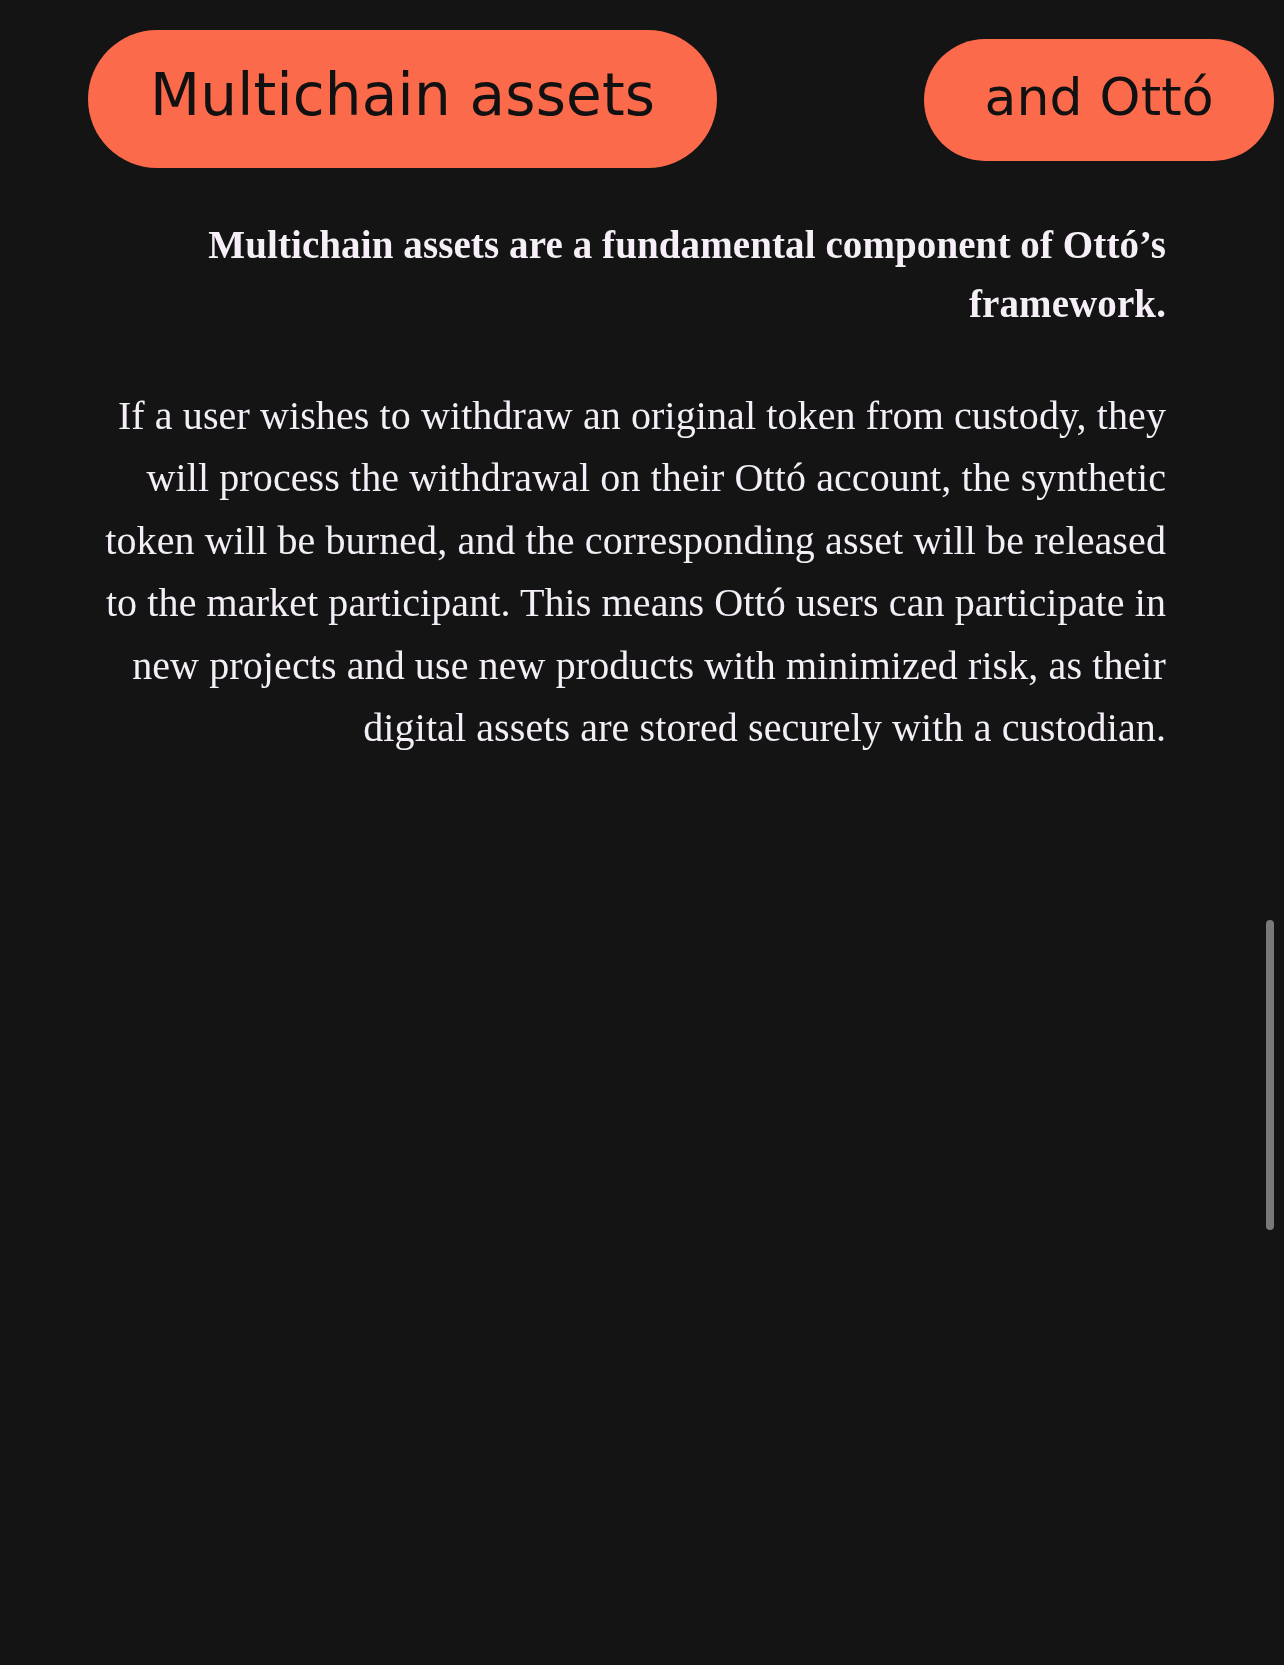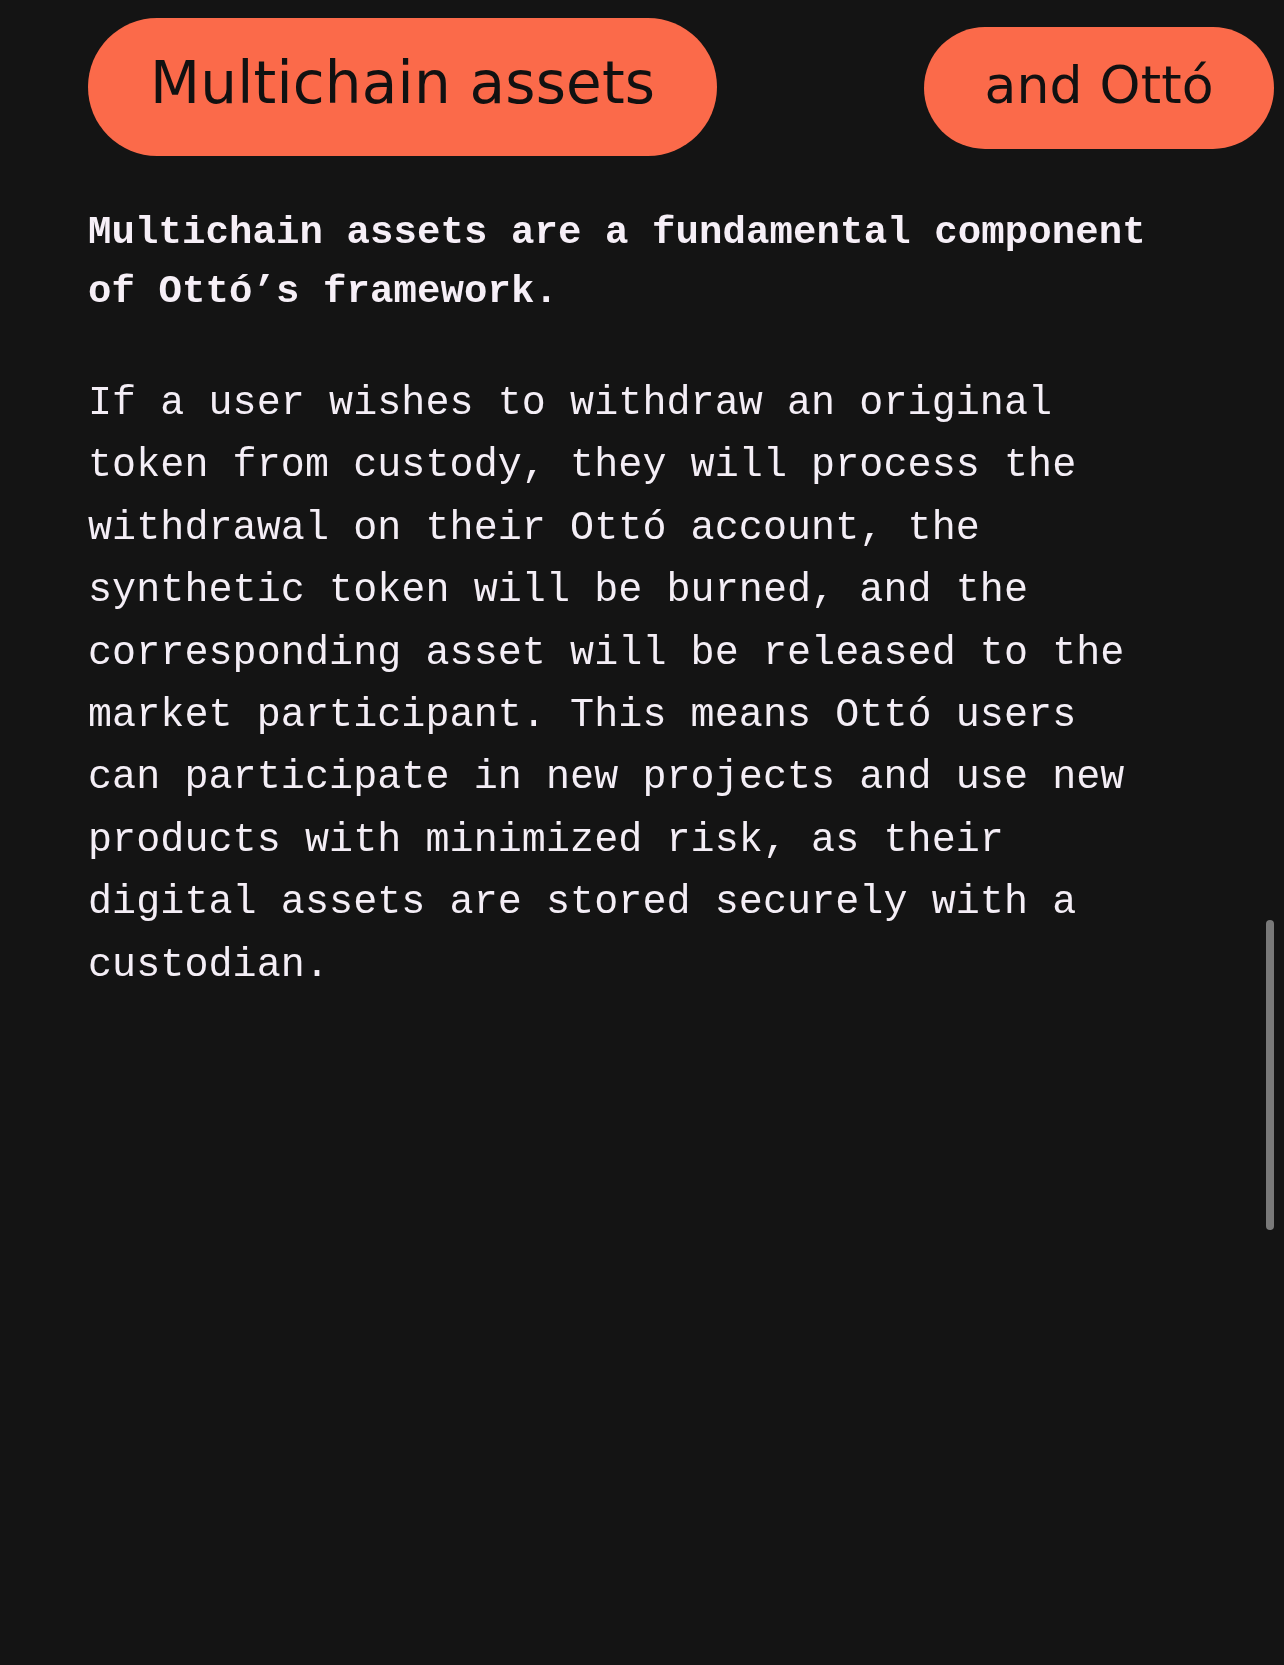--- a/index.html
+++ b/index.html
@@ -14,21 +14,21 @@
     overflow: hidden;
     font-family: "DejaVu Sans", sans-serif;
     background: #141414;
   }
   .page {
     position: absolute;
     inset: 0;
     background: #141414;
   }
   .pill-wrap {
-    padding-top: 18px;
+    padding-top: 30px;
   }
   .pill {
     display: inline-block;
     background: #FB6A4A;
     color: #111111;
     border-radius: 90px;
     font-weight: 400;
     letter-spacing: 0.2px;
     line-height: 1;
     font-family: "DejaVu Sans", sans-serif;
@@ -48,21 +48,22 @@
     margin-top: 48px;
     padding-left: 88px;
     padding-right: 118px;
   }
   p.para {
     color: #F4EEF6;
     font-size: 40px;
     line-height: 1.56;
     margin: 0 0 46px 0;
     letter-spacing: 0.1px;
-    font-family: Liberation Mono, monospace;
+    font-family: Liberation Serif, serif;
+    text-align: right;
   }
   p.lead {
     font-weight: bold;
     font-size: 39px;
     line-height: 1.5;
     margin-bottom: 52px;
     color: #F6EFF7;
   }
   p.gap-extra {
     margin-bottom: 64px;

